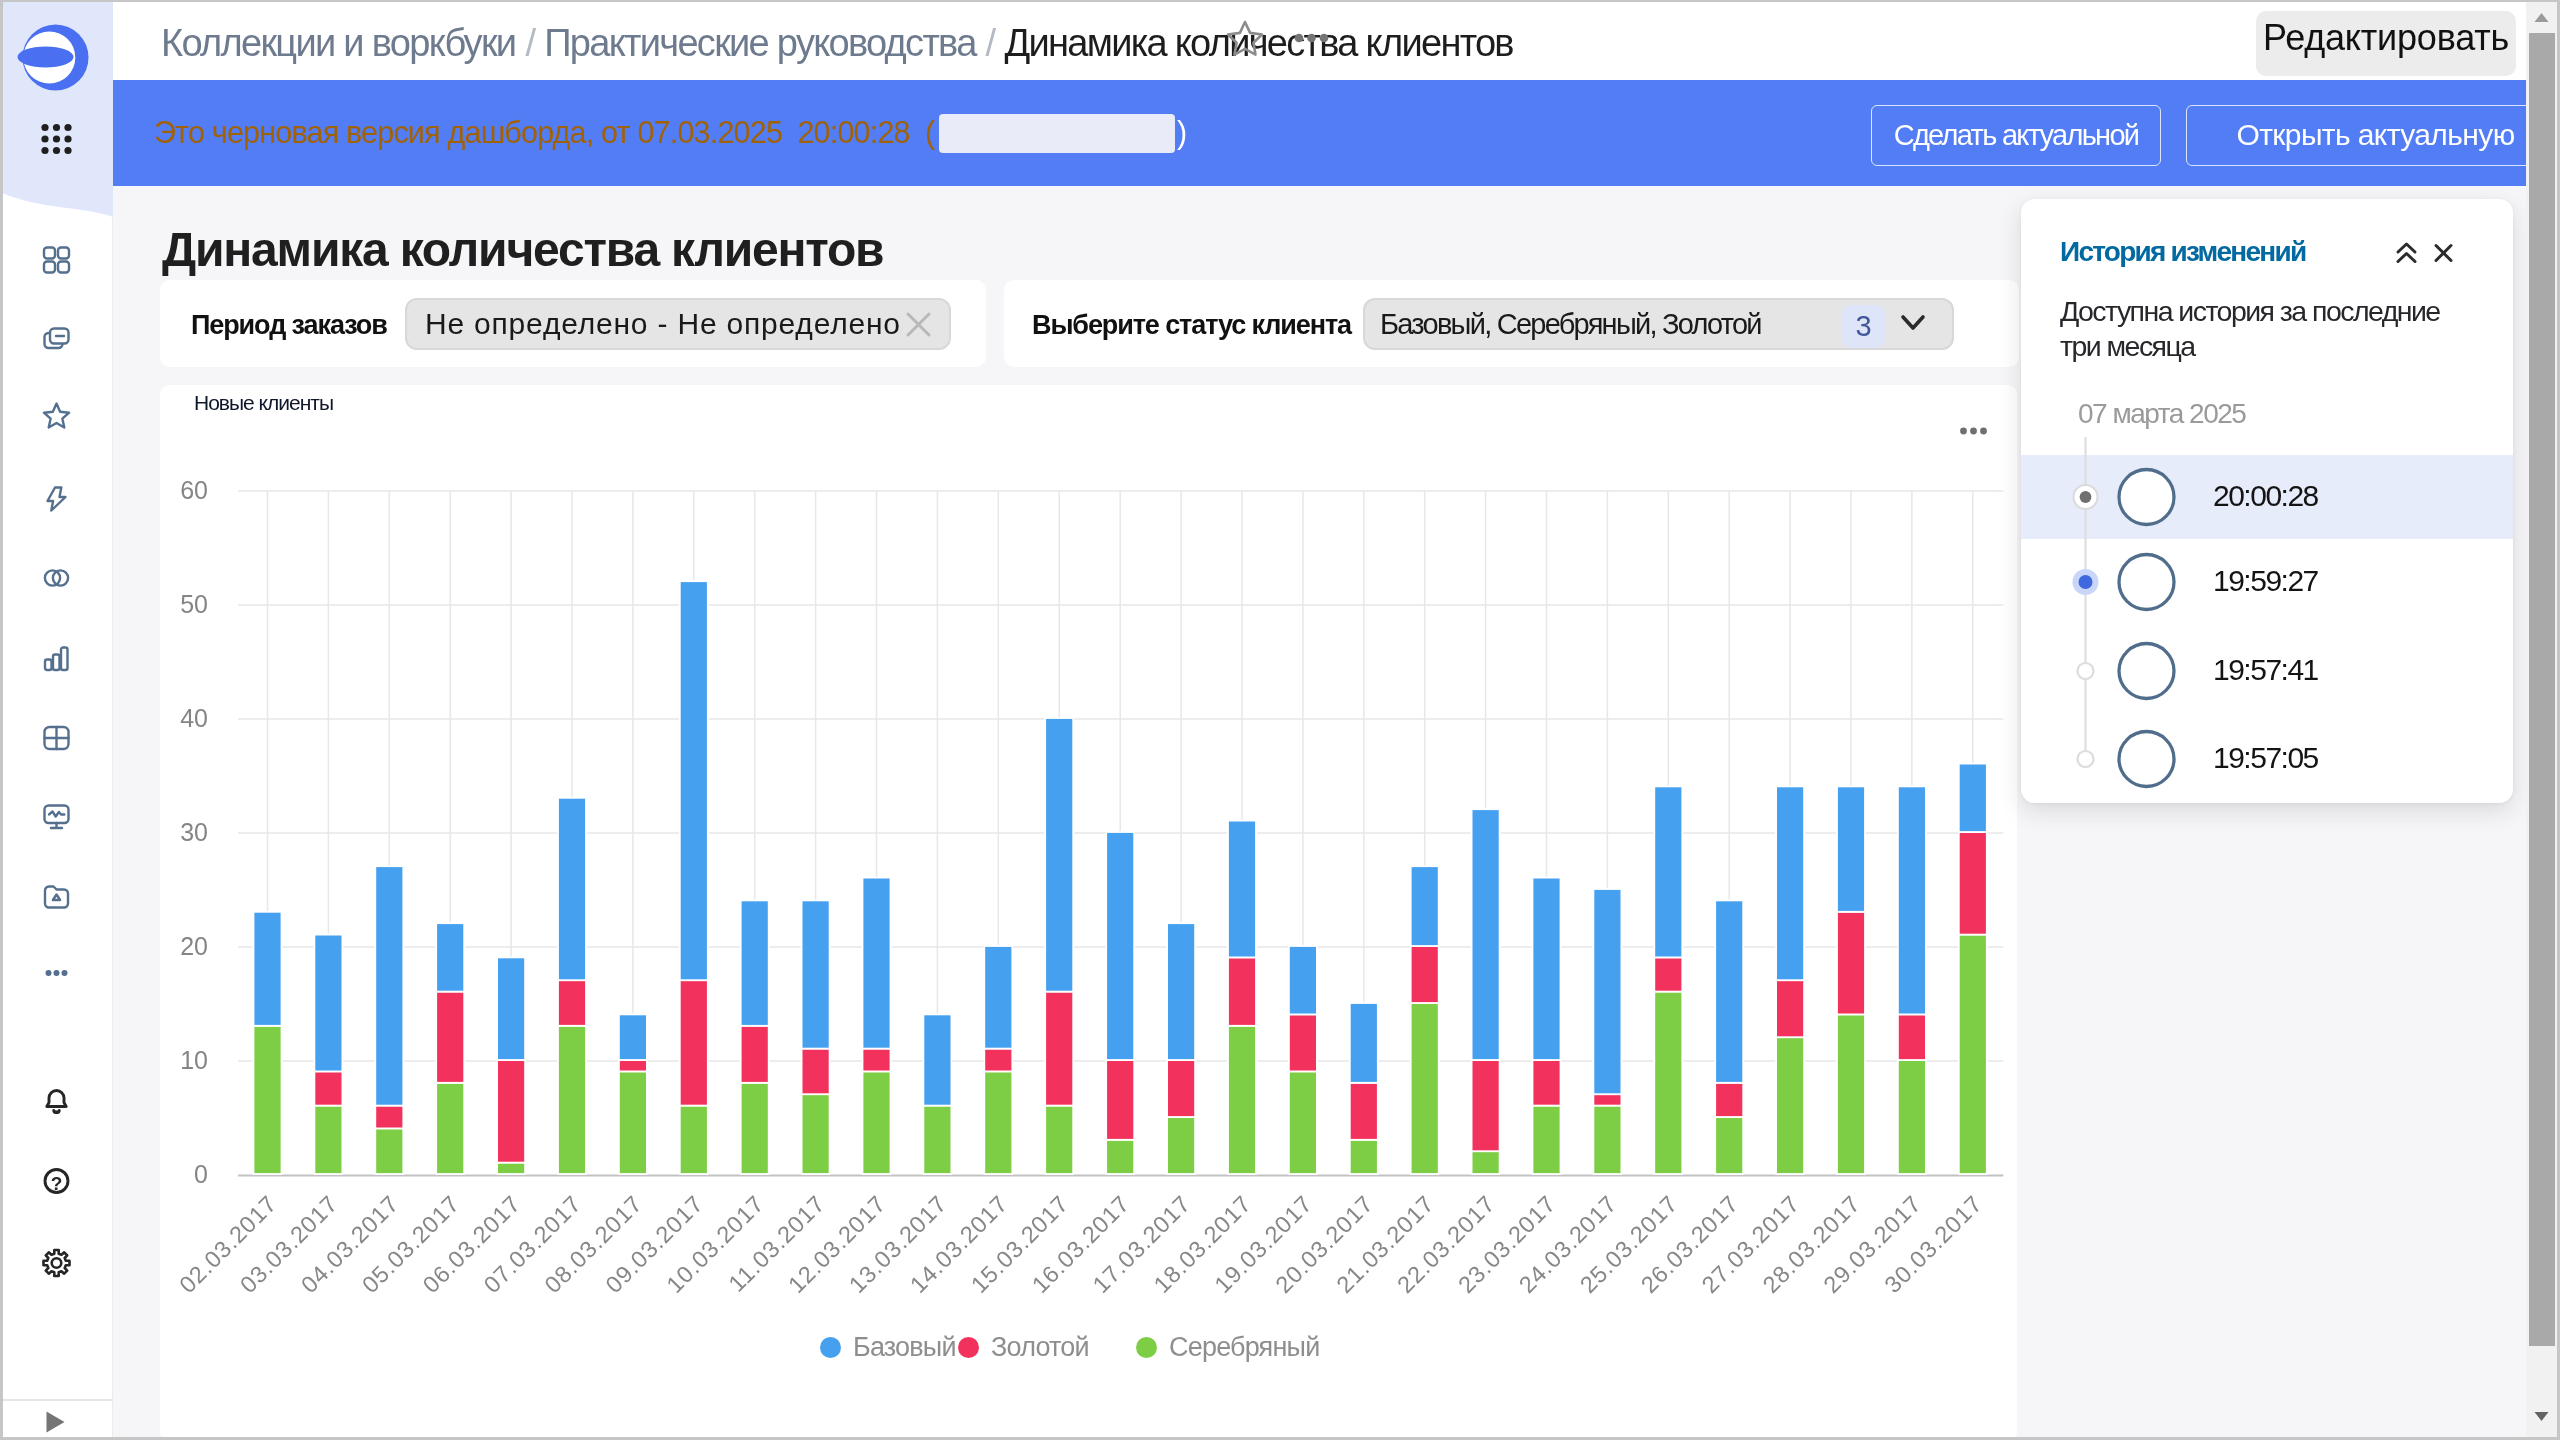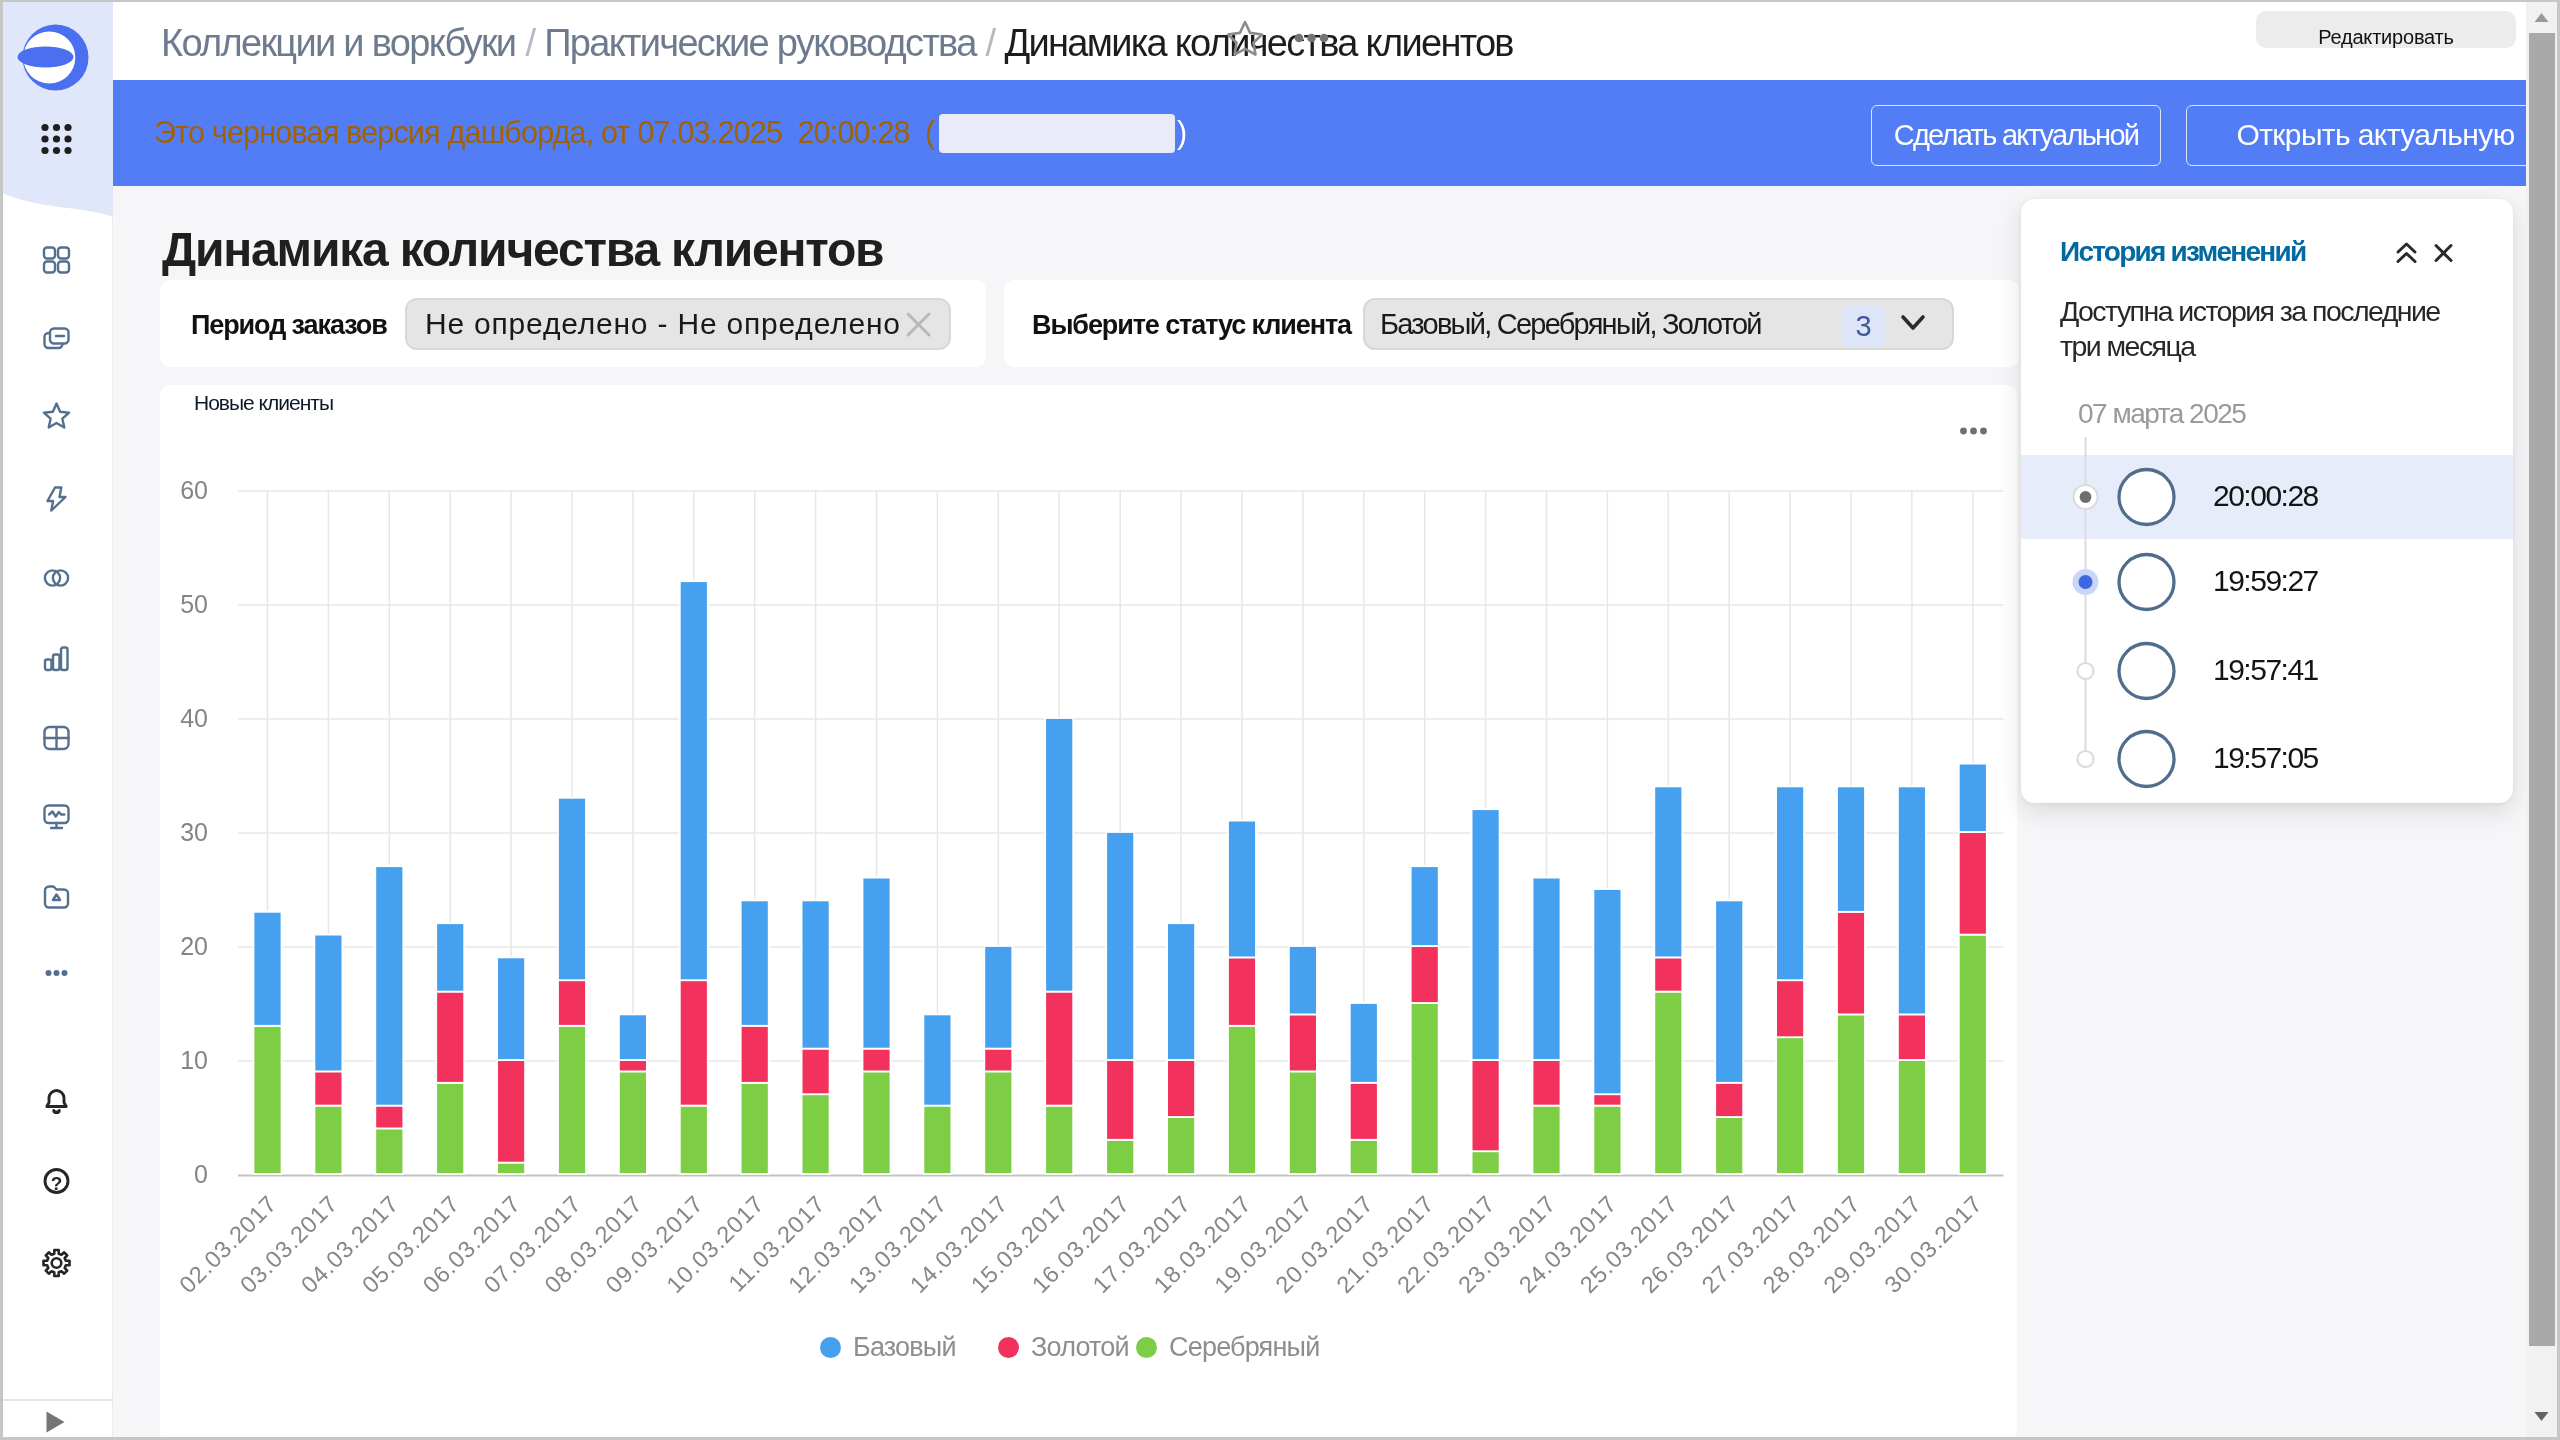--- a/index.html
+++ b/index.html
@@ -5,21 +5,21 @@
 html,body { width:2560px; height:1440px; overflow:hidden; }
 body { font-family:"Liberation Sans", sans-serif; position:relative; background:#f6f6f8; }
 .abs { position:absolute; }
 #header { left:113px; top:2px; width:2444px; height:78px; background:#fff; }
 #banner { left:113px; top:80px; width:2444px; height:106px; background:#537df5; }
 #sidebar { left:0; top:2px; width:113px; height:1435px; background:#fff; border-right:1px solid #ececec; }
 .crumb { color:#6e7b8e; }
 .bc { left:161px; top:22px; font-size:38px; color:#6e7b8e; white-space:nowrap; letter-spacing:-1.7px; }
 .bc .sep { color:#b4bac4; padding:0 10px; }
 .bc .last { color:#1d1d1d; }
-#editbtn { left:2256px; top:11px; width:260px; height:37px; background:#ececec; border-radius:10px; font-size:20px; color:#111; text-align:center; line-height:53px; letter-spacing:-0.2px; }
+#editbtn { left:2256px; top:11px; width:260px; height:65px; background:#ececec; border-radius:10px; font-size:36px; color:#111; text-align:center; line-height:53px; letter-spacing:-0.2px; }
 #bannertext { left:154px; top:115px; font-size:30.5px; color:#a16207; white-space:nowrap; letter-spacing:-0.8px; }
 #redact { left:939px; top:114px; width:236px; height:39px; background:#e9ecf8; border-radius:4px; }
 #bclose { left:1177px; top:115px; font-size:30.5px; color:#fff; }
 .bbtn { top:105px; height:61px; border:1.5px solid rgba(255,255,255,0.8); border-radius:6px; color:#fff; font-size:30px; text-align:center; line-height:58px; }
 #bbtn1 { left:1871px; width:290px; font-size:29px; letter-spacing:-1.7px; }
 #bbtn2 { left:2186px; width:379px; letter-spacing:-0.6px; }
 #h1 { left:162px; top:222px; font-size:48px; font-weight:bold; color:#1f1f1f; letter-spacing:-1.2px; }
 .card { background:#fff; border-radius:10px; }
 #ctrl1 { left:160px; top:280px; width:826px; height:87px; }
 #ctrl2 { left:1004px; top:280px; width:1015px; height:87px; }
@@ -89,21 +89,21 @@
 <div class="abs" id="histrow1"></div>
 <div class="abs htitle">История изменений</div>
 <div class="abs hbody">Доступна история за последние<br>три месяца</div>
 <div class="abs hdate">07 марта 2025</div>
 <div class="abs htime" style="left:2213px; top:479px;">20:00:28</div>
 <div class="abs htime" style="left:2213px; top:564px;">19:59:27</div>
 <div class="abs htime" style="left:2213px; top:653px;">19:57:41</div>
 <div class="abs htime" style="left:2213px; top:741px;">19:57:05</div>
 
 <div class="litem" style="left:820px"><span class="ldot" style="background:#45A0F0"></span>Базовый</div>
-<div class="litem" style="left:998px"><span class="ldot" style="background:#F2325C"></span>Золотой</div>
+<div class="litem" style="left:958px"><span class="ldot" style="background:#F2325C"></span>Золотой</div>
 <div class="litem" style="left:1136px"><span class="ldot" style="background:#7DCE45"></span>Серебряный</div>
 
 <div class="abs" id="sb-track"></div>
 <div class="abs" id="sb-thumb"></div>
 <div class="abs frame" style="left:0;top:0;width:2560px;height:2px;"></div>
 <div class="abs frame" style="left:2557px;top:0;width:3px;height:1440px;"></div>
 <div class="abs frame" style="left:0;top:1437px;width:2560px;height:3px;"></div>
 <div class="abs frame" style="left:0;top:0;width:2.5px;height:1440px;"></div>
 
 <svg class="abs" style="left:0;top:0" width="2560" height="1440" viewBox="0 0 2560 1440" font-family="Liberation Sans, sans-serif">

